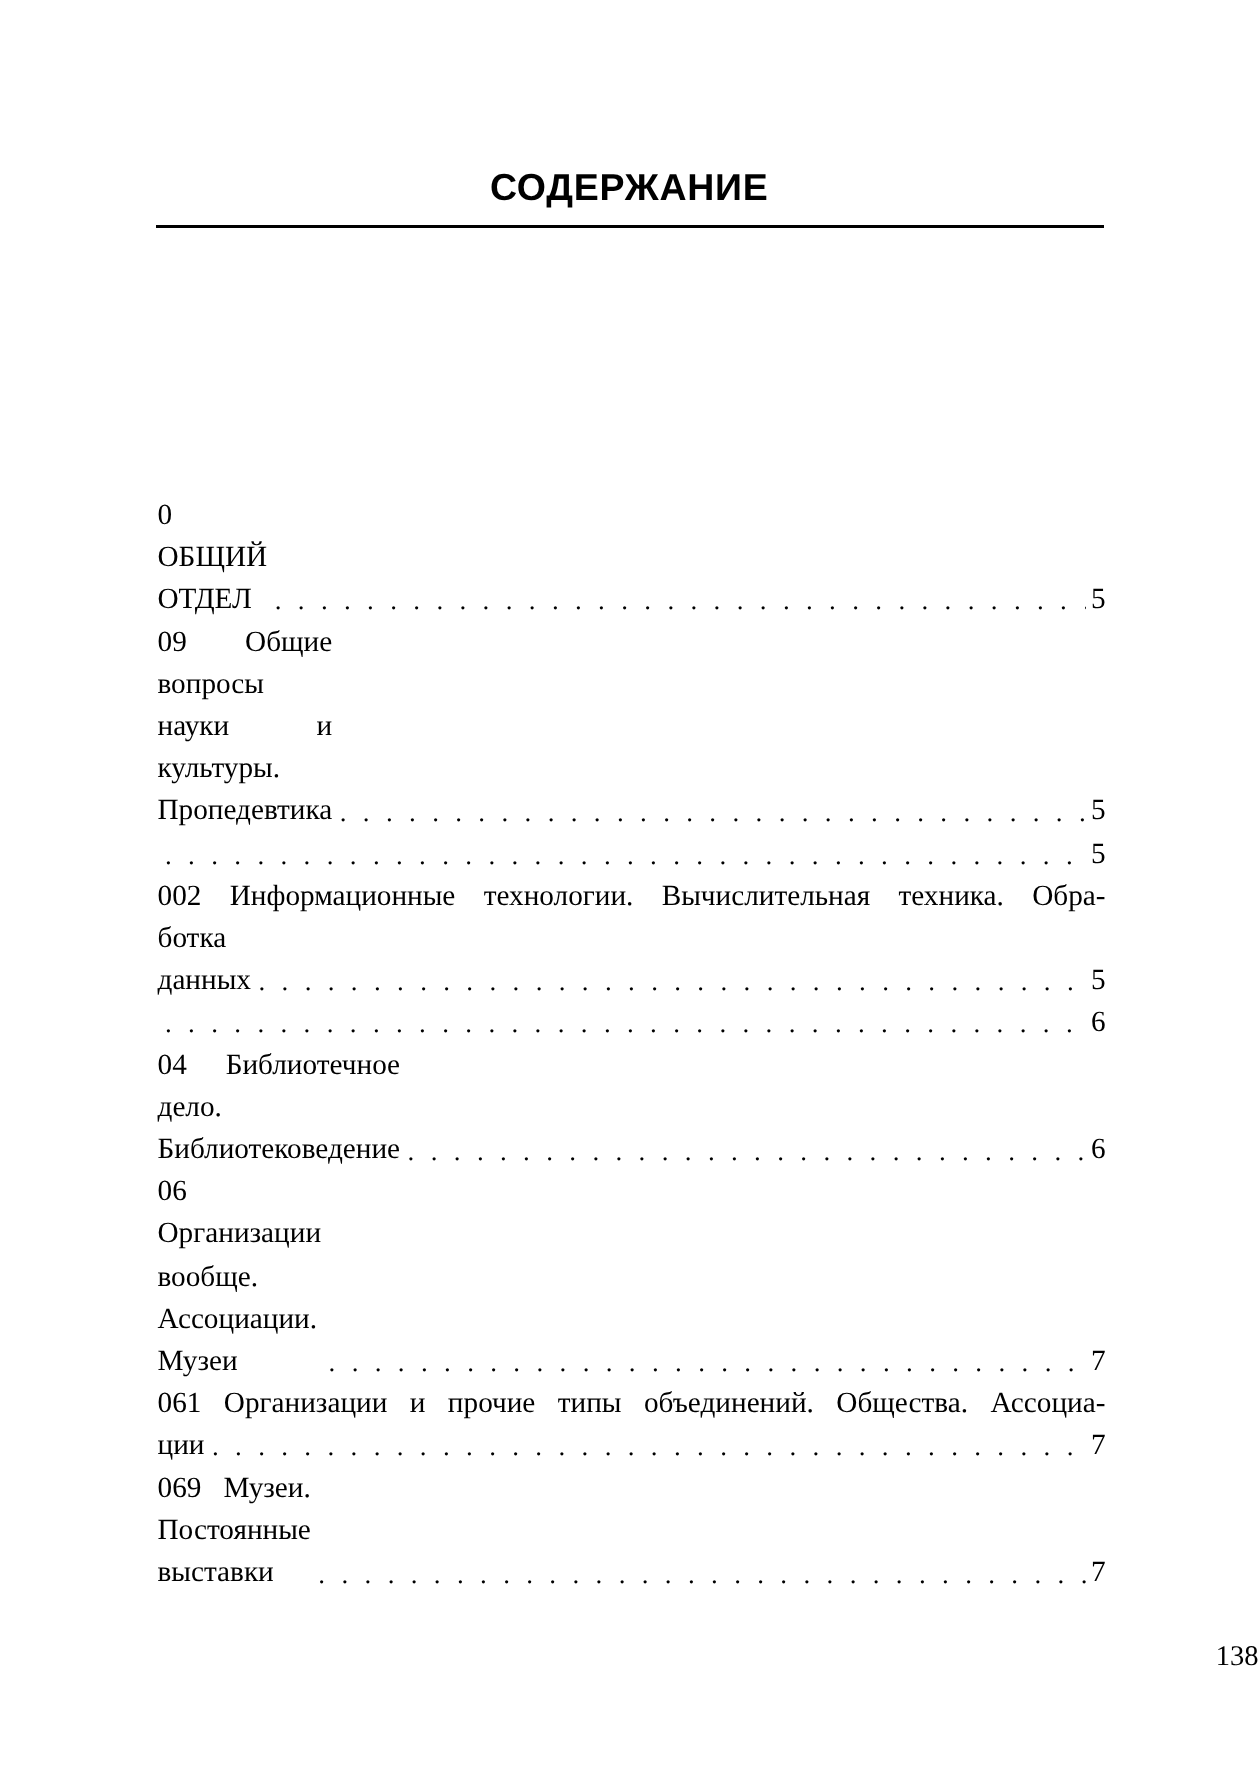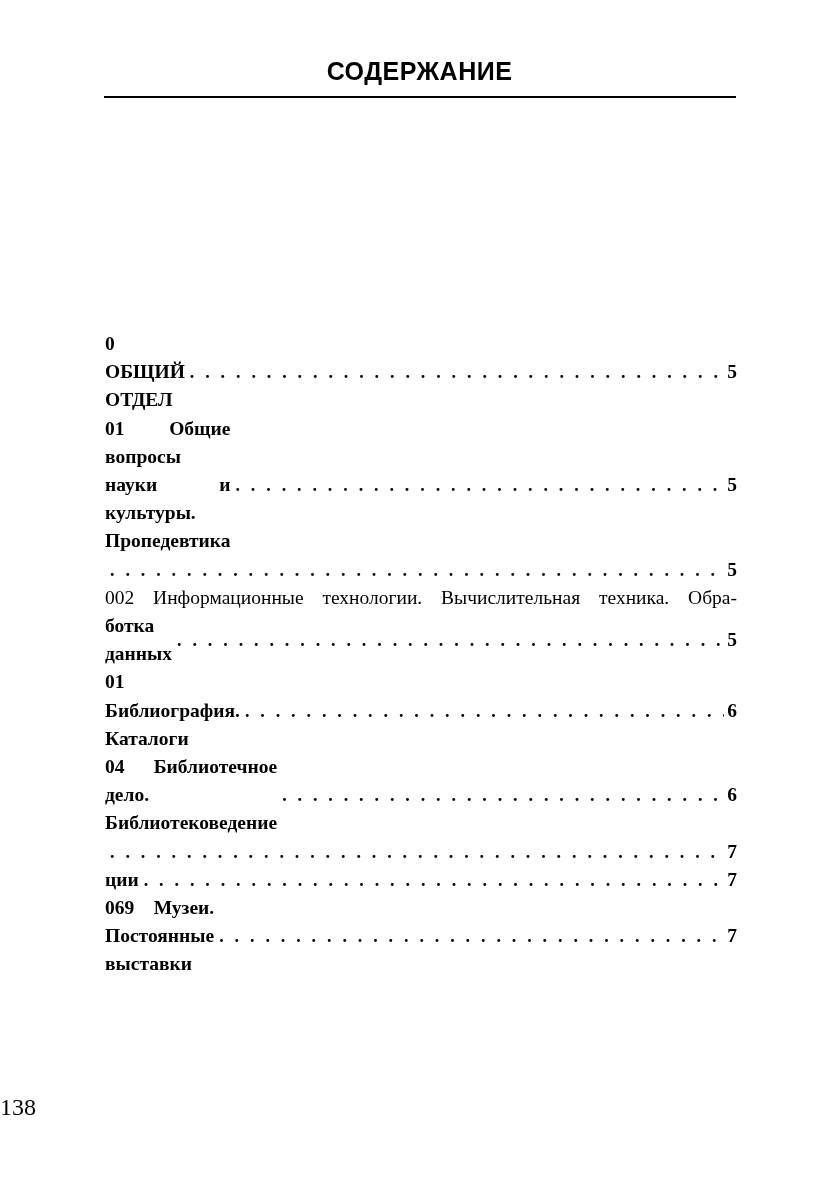--- a/index.html
+++ b/index.html
@@ -17,21 +17,21 @@
   }
   .page {
     width: 839px;
     height: 1191px;
     box-sizing: border-box;
     padding: 0;
     position: relative;
   }
   .title-block {
     margin: 0;
-    padding-top: 57px;
+    padding-top: 111px;
   }
   .doc-title {
     text-align: center;
     font-family: "Liberation Sans", "DejaVu Sans", sans-serif;
     font-weight: bold;
     font-size: 25px;
     letter-spacing: 0.5px;
     margin: 0 0 10px 0;
   }
   .rule {
@@ -52,23 +52,22 @@
     display: block;
     margin: 0;
     padding: 0;
     text-align: justify;
     text-justify: inter-word;
     position: relative;
   }
   
   .entry-row {
     display: flex;
-    align-items: center;
+    align-items: flex-end;
     width: 100%;
-    font-weight: bold;
   }
   .entry-text {
     white-space: normal;
     flex: 0 1 auto;
   }
   .leader {
     flex: 1 1 auto;
     overflow: hidden;
     white-space: nowrap;
     margin: 0 3px 0 5px;
@@ -86,22 +85,22 @@
     display: block;
     text-align: justify;
     text-align-last: justify;
     white-space: normal;
   }
   .folio {
     position: absolute;
     left: 0;
     right: 0;
     top: 1094px;
-    text-align: left;
-    font-size: 24px;
+    text-align: right;
+    font-size: 19px;
   }
 </style>
 </head>
 <body>
 
 <div class="page">
 
   <div class="title-block">
     <h1 class="doc-title">СОДЕРЖАНИЕ</h1>
     <hr class="rule">
@@ -110,60 +109,61 @@
   <div class="toc" id="toc-container">
       <div class="toc-entry">
         <div class="entry-row">
           <span class="entry-text">0 ОБЩИЙ ОТДЕЛ</span>
           <span class="leader">. . . . . . . . . . . . . . . . . . . . . . . . . . . . . . . . . . . . . . . . . . . . . . . . . . . . . . . . . . . . . . . . . . . . . . . . . . . . . . . . . . . . . . . . . . . . . . . . . . . . . . . . . . . . . . . . . . . . . . . . . . . . . . . . . . . . . . . . . . . . . . . . . . . . . . . . . . . . . . . . . . . . . . . . . . . . . . . . . . . . . . . . . . . . . . . . . . . . . . . </span>
           <span class="entry-page">5</span>
         </div>
       </div>
       <div class="toc-entry">
         <div class="entry-row">
-          <span class="entry-text">01 Общие вопросы науки и культуры. Пропедевтика</span>
+          <span class="entry-text">09 Общие вопросы науки и культуры. Пропедевтика</span>
           <span class="leader">. . . . . . . . . . . . . . . . . . . . . . . . . . . . . . . . . . . . . . . . . . . . . . . . . . . . . . . . . . . . . . . . . . . . . . . . . . . . . . . . . . . . . . . . . . . . . . . . . . . . . . . . . . . . . . . . . . . . . . . . . . . . . . . . . . . . . . . . . . . . . . . . . . . . . . . . . . . . . . . . . . . . . . . . . . . . . . . . . . . . . . . . . . . . . . . . . . . . . . . </span>
           <span class="entry-page">5</span>
         </div>
       </div>
       <div class="toc-entry">
         <div class="entry-row">
           <span class="leader">. . . . . . . . . . . . . . . . . . . . . . . . . . . . . . . . . . . . . . . . . . . . . . . . . . . . . . . . . . . . . . . . . . . . . . . . . . . . . . . . . . . . . . . . . . . . . . . . . . . . . . . . . . . . . . . . . . . . . . . . . . . . . . . . . . . . . . . . . . . . . . . . . . . . . . . . . . . . . . . . . . . . . . . . . . . . . . . . . . . . . . . . . . . . . . . . . . . . . . . </span>
           <span class="entry-page">5</span>
         </div>
       </div>
       <div class="toc-entry">
         <div class="justified-line">002 Информационные технологии. Вычислительная техника. Обра-</div>
         <div class="entry-row">
           <span class="entry-text">ботка данных</span>
           <span class="leader">. . . . . . . . . . . . . . . . . . . . . . . . . . . . . . . . . . . . . . . . . . . . . . . . . . . . . . . . . . . . . . . . . . . . . . . . . . . . . . . . . . . . . . . . . . . . . . . . . . . . . . . . . . . . . . . . . . . . . . . . . . . . . . . . . . . . . . . . . . . . . . . . . . . . . . . . . . . . . . . . . . . . . . . . . . . . . . . . . . . . . . . . . . . . . . . . . . . . . . . </span>
           <span class="entry-page">5</span>
         </div>
       </div>
       <div class="toc-entry">
         <div class="entry-row">
-          <span class="entry-text">01 Библиография. Каталоги</span>
           <span class="leader">. . . . . . . . . . . . . . . . . . . . . . . . . . . . . . . . . . . . . . . . . . . . . . . . . . . . . . . . . . . . . . . . . . . . . . . . . . . . . . . . . . . . . . . . . . . . . . . . . . . . . . . . . . . . . . . . . . . . . . . . . . . . . . . . . . . . . . . . . . . . . . . . . . . . . . . . . . . . . . . . . . . . . . . . . . . . . . . . . . . . . . . . . . . . . . . . . . . . . . . </span>
           <span class="entry-page">6</span>
         </div>
       </div>
       <div class="toc-entry">
         <div class="entry-row">
           <span class="entry-text">04 Библиотечное дело. Библиотековедение</span>
           <span class="leader">. . . . . . . . . . . . . . . . . . . . . . . . . . . . . . . . . . . . . . . . . . . . . . . . . . . . . . . . . . . . . . . . . . . . . . . . . . . . . . . . . . . . . . . . . . . . . . . . . . . . . . . . . . . . . . . . . . . . . . . . . . . . . . . . . . . . . . . . . . . . . . . . . . . . . . . . . . . . . . . . . . . . . . . . . . . . . . . . . . . . . . . . . . . . . . . . . . . . . . . </span>
           <span class="entry-page">6</span>
         </div>
       </div>
       <div class="toc-entry">
         <div class="entry-row">
+          <span class="entry-text">06 Организации вообще. Ассоциации. Музеи</span>
           <span class="leader">. . . . . . . . . . . . . . . . . . . . . . . . . . . . . . . . . . . . . . . . . . . . . . . . . . . . . . . . . . . . . . . . . . . . . . . . . . . . . . . . . . . . . . . . . . . . . . . . . . . . . . . . . . . . . . . . . . . . . . . . . . . . . . . . . . . . . . . . . . . . . . . . . . . . . . . . . . . . . . . . . . . . . . . . . . . . . . . . . . . . . . . . . . . . . . . . . . . . . . . </span>
           <span class="entry-page">7</span>
         </div>
       </div>
       <div class="toc-entry">
+        <div class="justified-line">061 Организации и прочие типы объединений. Общества. Ассоциа-</div>
         <div class="entry-row">
           <span class="entry-text">ции</span>
           <span class="leader">. . . . . . . . . . . . . . . . . . . . . . . . . . . . . . . . . . . . . . . . . . . . . . . . . . . . . . . . . . . . . . . . . . . . . . . . . . . . . . . . . . . . . . . . . . . . . . . . . . . . . . . . . . . . . . . . . . . . . . . . . . . . . . . . . . . . . . . . . . . . . . . . . . . . . . . . . . . . . . . . . . . . . . . . . . . . . . . . . . . . . . . . . . . . . . . . . . . . . . . </span>
           <span class="entry-page">7</span>
         </div>
       </div>
       <div class="toc-entry">
         <div class="entry-row">
           <span class="entry-text">069 Музеи. Постоянные выставки</span>
           <span class="leader">. . . . . . . . . . . . . . . . . . . . . . . . . . . . . . . . . . . . . . . . . . . . . . . . . . . . . . . . . . . . . . . . . . . . . . . . . . . . . . . . . . . . . . . . . . . . . . . . . . . . . . . . . . . . . . . . . . . . . . . . . . . . . . . . . . . . . . . . . . . . . . . . . . . . . . . . . . . . . . . . . . . . . . . . . . . . . . . . . . . . . . . . . . . . . . . . . . . . . . . </span>

